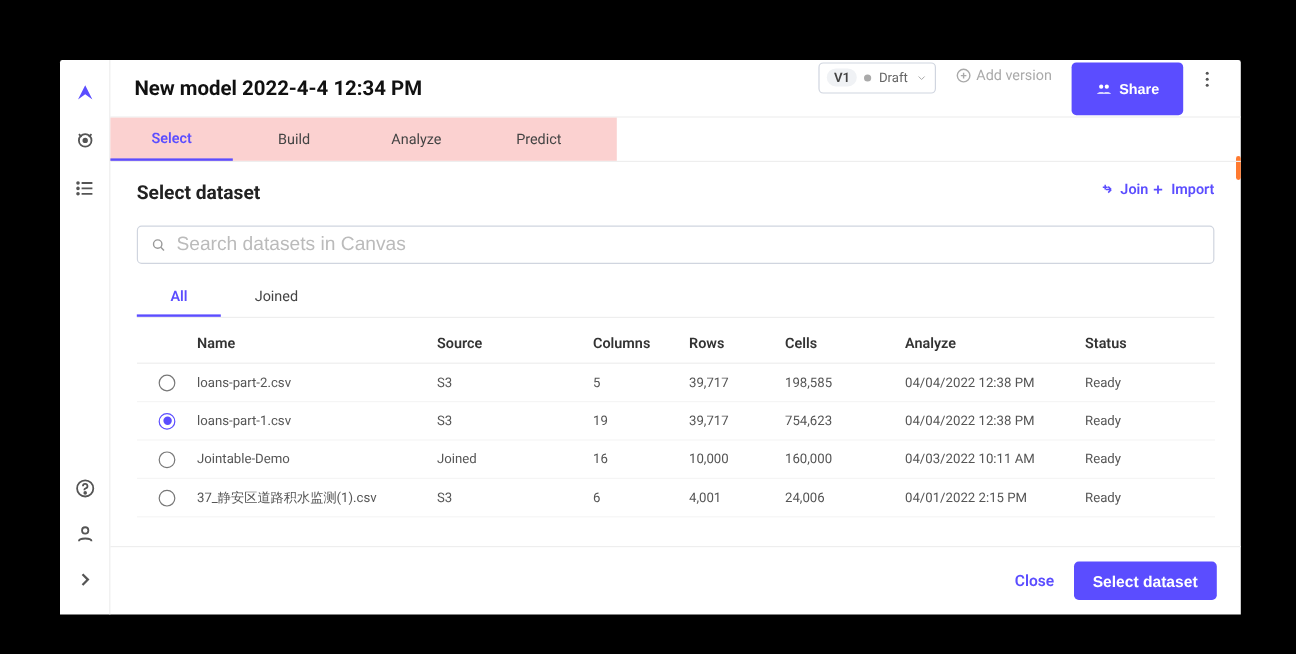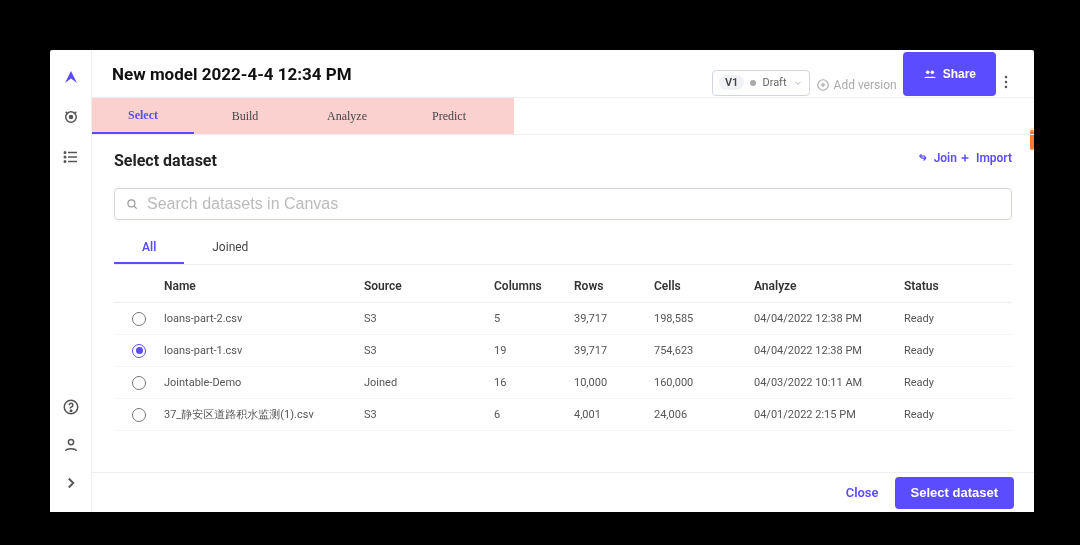--- a/index.html
+++ b/index.html
@@ -6,33 +6,33 @@
   body { background: #000; font-family: -apple-system, "Segoe UI", Roboto, Arial, sans-serif; font-size: 13px; color: #333; width: 1080px; height: 545px; overflow: hidden; position: relative; }
   .app { position: absolute; left: 50px; top: 50px; width: 984px; height: 462px; background: #fff; border-radius: 2px 2px 0 0; display: flex; box-shadow: 0 2px 10px rgba(0,0,0,0.3); }
   .sidebar { width: 42px; border-right: 1px solid #eee; display: flex; flex-direction: column; align-items: center; padding-top: 18px; gap: 22px; }
   .sidebar-bottom { margin-top: auto; display: flex; flex-direction: column; align-items: center; gap: 20px; padding-bottom: 20px; }
   .sb-icon { width: 18px; height: 18px; display: flex; align-items: center; justify-content: center; cursor: pointer; color: #555; }
   .sb-icon svg { width: 18px; height: 18px; }
   .logo { color: #5b4dff; }
   .main { flex: 1; display: flex; flex-direction: column; min-width: 0; }
   .header { height: 48px; display: flex; align-items: center; padding: 0 18px 0 20px; border-bottom: 1px solid #eee; gap: 10px; }
   .title { font-size: 17px; font-weight: 700; color: #111; }
-  .header-right { margin-left: auto; display: flex; align-items: flex-end; }
+  .header-right { margin-left: auto; display: flex; align-items: flex-start; gap: 10px; }
   .version-select { border: 1px solid #d0d5df; border-radius: 4px; height: 26px; display: flex; align-items: center; padding: 0 6px; gap: 6px; font-size: 11px; color: #666; cursor: pointer; }
   .v-badge { background: #f0f2f5; border-radius: 10px; padding: 1px 6px; font-weight: 600; color: #444; }
   .dot { width: 6px; height: 6px; border-radius: 50%; background: #aaa; }
   .chev-down { width: 10px; height: 10px; color: #aaa; }
   .add-version { color: #aaa; font-size: 12px; display: flex; align-items: center; gap: 4px; cursor: default; padding: 4px 6px; }
   .add-version svg { width: 14px; height: 14px; color: #aaa; }
   .share-btn { background: #5b4dff; color: #fff; border: none; border-radius: 4px; height: 44px; padding: 0 20px; font-size: 12px; font-weight: 600; display: flex; align-items: center; gap: 6px; cursor: pointer; }
   .share-btn svg { width: 14px; height: 14px; }
   .menu-btn { width: 20px; height: 28px; display: flex; align-items: center; justify-content: center; cursor: pointer; color: #555; }
   .tabs { display: flex; border-bottom: 1px solid #eee; position: relative; }
   .tabs-highlight { position: absolute; left: 0; top: 0; width: 422px; height: 36px; background: #fbd1d0; z-index: 0; }
-  .tab { width: 102px; height: 36px; display: flex; align-items: center; justify-content: center; font-size: 12px; color: #444; cursor: pointer; position: relative; z-index: 1; font-family: Liberation Serif, serif; }
+  .tab { width: 102px; height: 36px; display: flex; align-items: center; justify-content: center; font-size: 12px; color: #444; cursor: pointer; position: relative; z-index: 1; }
   .tab.active { color: #5b4dff; font-weight: 600; border-bottom: 2px solid #5b4dff; }
   .content { padding: 16px 22px 10px; flex: 1; display: flex; flex-direction: column; min-height: 0; }
   .content-head { display: flex; justify-content: space-between; align-items: flex-start; }
   .content-title { font-size: 16px; font-weight: 700; color: #222; margin-bottom: 4px; }
   .content-sub { font-size: 11px; color: #999; max-width: 520px; line-height: 1.5; }
   .actions { display: flex; gap: 2px; }
   .act-btn { color: #5b4dff; font-size: 12px; font-weight: 600; display: flex; align-items: center; gap: 5px; cursor: pointer; }
   .act-btn svg { width: 12px; height: 12px; }
   .search-box { margin-top: 14px; border: 1px solid #d0d5df; border-radius: 4px; height: 32px; display: flex; align-items: center; padding: 0 10px; gap: 8px; }
   .search-box svg { width: 14px; height: 14px; color: #999; }
@@ -42,21 +42,21 @@
   .subtab { padding: 8px 28px; font-size: 12px; color: #444; cursor: pointer; }
   .subtab.active { color: #5b4dff; font-weight: 600; border-bottom: 2px solid #5b4dff; }
   .table-wrap { flex: 1; overflow-x: auto; overflow-y: hidden; margin-top: 4px; position: relative; }
   .table { width: 920px; }
   .thead, .trow { display: grid; grid-template-columns: 50px 200px 130px 80px 80px 100px 150px 100px; align-items: center; }
   .thead { height: 34px; font-size: 12px; font-weight: 600; color: #333; border-bottom: 1px solid #eee; }
   .trow { height: 32px; font-size: 11px; color: #555; border-bottom: 1px solid #f5f5f5; }
   .radio { width: 14px; height: 14px; border: 1.5px solid #777; border-radius: 50%; margin: 0 auto; cursor: pointer; display: flex; align-items: center; justify-content: center; }
   .radio.selected { border-color: #5b4dff; }
   .radio.selected::after { content: ""; width: 7px; height: 7px; border-radius: 50%; background: #5b4dff; }
-  .footer { border-top: 1px solid #eee; height: 40px; display: flex; align-items: center; justify-content: flex-end; padding: 0 20px; gap: 16px; }
+  .footer { border-top: 1px solid #eee; height: 57px; display: flex; align-items: center; justify-content: flex-end; padding: 0 20px; gap: 16px; }
   .close-btn { color: #5b4dff; font-size: 13px; font-weight: 600; cursor: pointer; }
   .select-btn { background: #5b4dff; color: #fff; border: none; border-radius: 4px; height: 32px; padding: 0 16px; font-size: 13px; font-weight: 600; cursor: pointer; }
   .scroll-ind { position: absolute; right: 0; top: 80px; width: 4px; height: 20px; background: #ff7a30; border-radius: 2px; }
 </style>
 </head>
 <body>
 
 <div class="app">
   <div class="scroll-ind"></div>
   <div class="sidebar">

